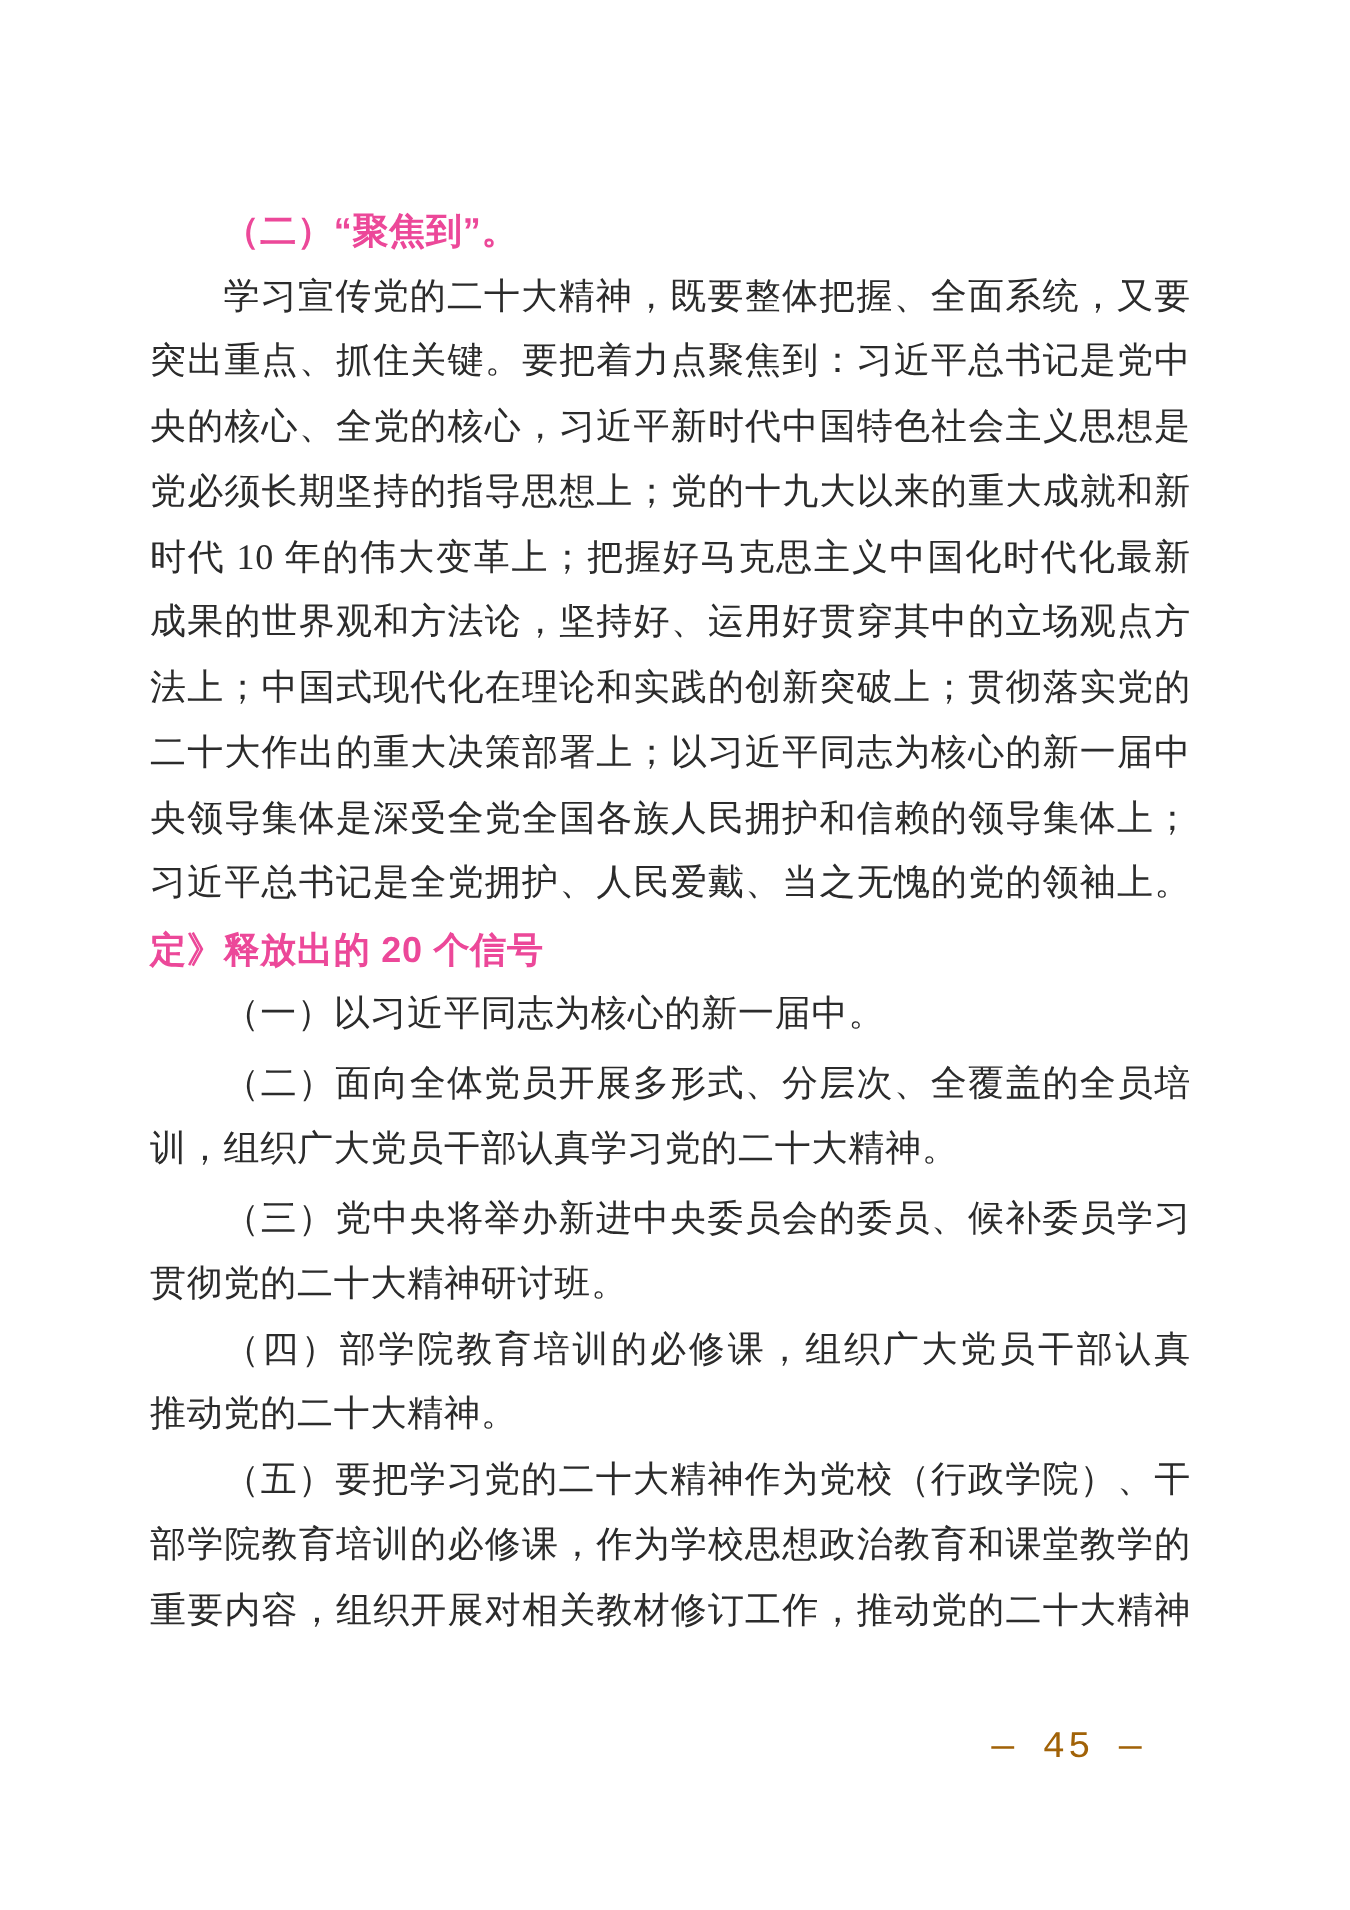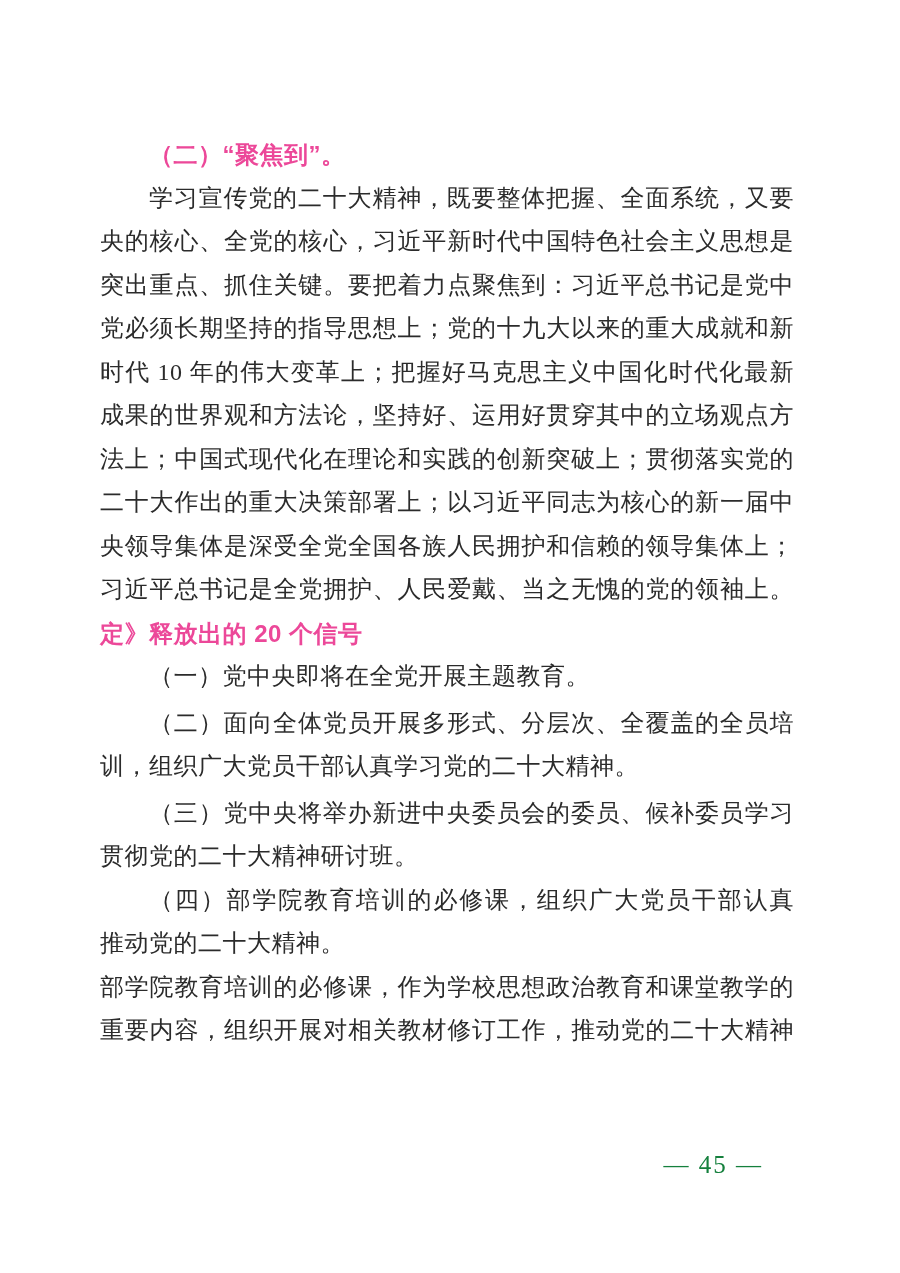--- a/index.html
+++ b/index.html
@@ -49,57 +49,58 @@
   .ln.mt5 { margin-top: 5px; }
   .ln.mt3 { margin-top: 3px; }
   .page-number {
     position: absolute;
     top: 1150px;
     right: 137px;
     height: 30px;
     line-height: 30px;
     font-size: 25px;
     letter-spacing: 2px;
-    color: #15803d;
-    font-family: Liberation Serif, serif;
+    color: #a16207;
+    font-family: Liberation Mono, monospace;
   }
 </style>
 </head>
 <body>
 
 <div class="page">
 
   <div class="text-block">
 
     <div class="ln hei indent">（二）“聚焦到”。</div>
 
     <div class="ln indent fill">学习宣传党的二十大精神，既要整体把握、全面系统，又要</div>
+    <div class="ln fill">突出重点、抓住关键。要把着力点聚焦到：习近平总书记是党中</div>
     <div class="ln fill">央的核心、全党的核心，习近平新时代中国特色社会主义思想是</div>
-    <div class="ln fill">突出重点、抓住关键。要把着力点聚焦到：习近平总书记是党中</div>
     <div class="ln fill">党必须长期坚持的指导思想上；党的十九大以来的重大成就和新</div>
     <div class="ln fill">时代 10 年的伟大变革上；把握好马克思主义中国化时代化最新</div>
     <div class="ln fill">成果的世界观和方法论，坚持好、运用好贯穿其中的立场观点方</div>
     <div class="ln fill">法上；中国式现代化在理论和实践的创新突破上；贯彻落实党的</div>
     <div class="ln fill">二十大作出的重大决策部署上；以习近平同志为核心的新一届中</div>
     <div class="ln fill">央领导集体是深受全党全国各族人民拥护和信赖的领导集体上；</div>
     <div class="ln fill">习近平总书记是全党拥护、人民爱戴、当之无愧的党的领袖上。</div>
 
     <div class="ln hei">定》释放出的 20 个信号</div>
 
-    <div class="ln indent">（一）党中央即将在全党开展主题教育。</div>
+    <div class="ln indent">（一）以习近平同志为核心的新一届中。</div>
 
     <div class="ln indent fill mt3">（二）面向全体党员开展多形式、分层次、全覆盖的全员培</div>
     <div class="ln">训，组织广大党员干部认真学习党的二十大精神。</div>
 
     <div class="ln indent fill mt3">（三）党中央将举办新进中央委员会的委员、候补委员学习</div>
     <div class="ln">贯彻党的二十大精神研讨班。</div>
 
     <div class="ln indent fill">（四）部学院教育培训的必修课，组织广大党员干部认真</div>
     <div class="ln">推动党的二十大精神。</div>
 
+    <div class="ln indent fill">（五）要把学习党的二十大精神作为党校（行政学院）、干</div>
     <div class="ln fill">部学院教育培训的必修课，作为学校思想政治教育和课堂教学的</div>
     <div class="ln fill">重要内容，组织开展对相关教材修订工作，推动党的二十大精神</div>
 
   </div>
 
   <div class="page-number">— 45 —</div>
 
 </div>
 
 </body></html>

